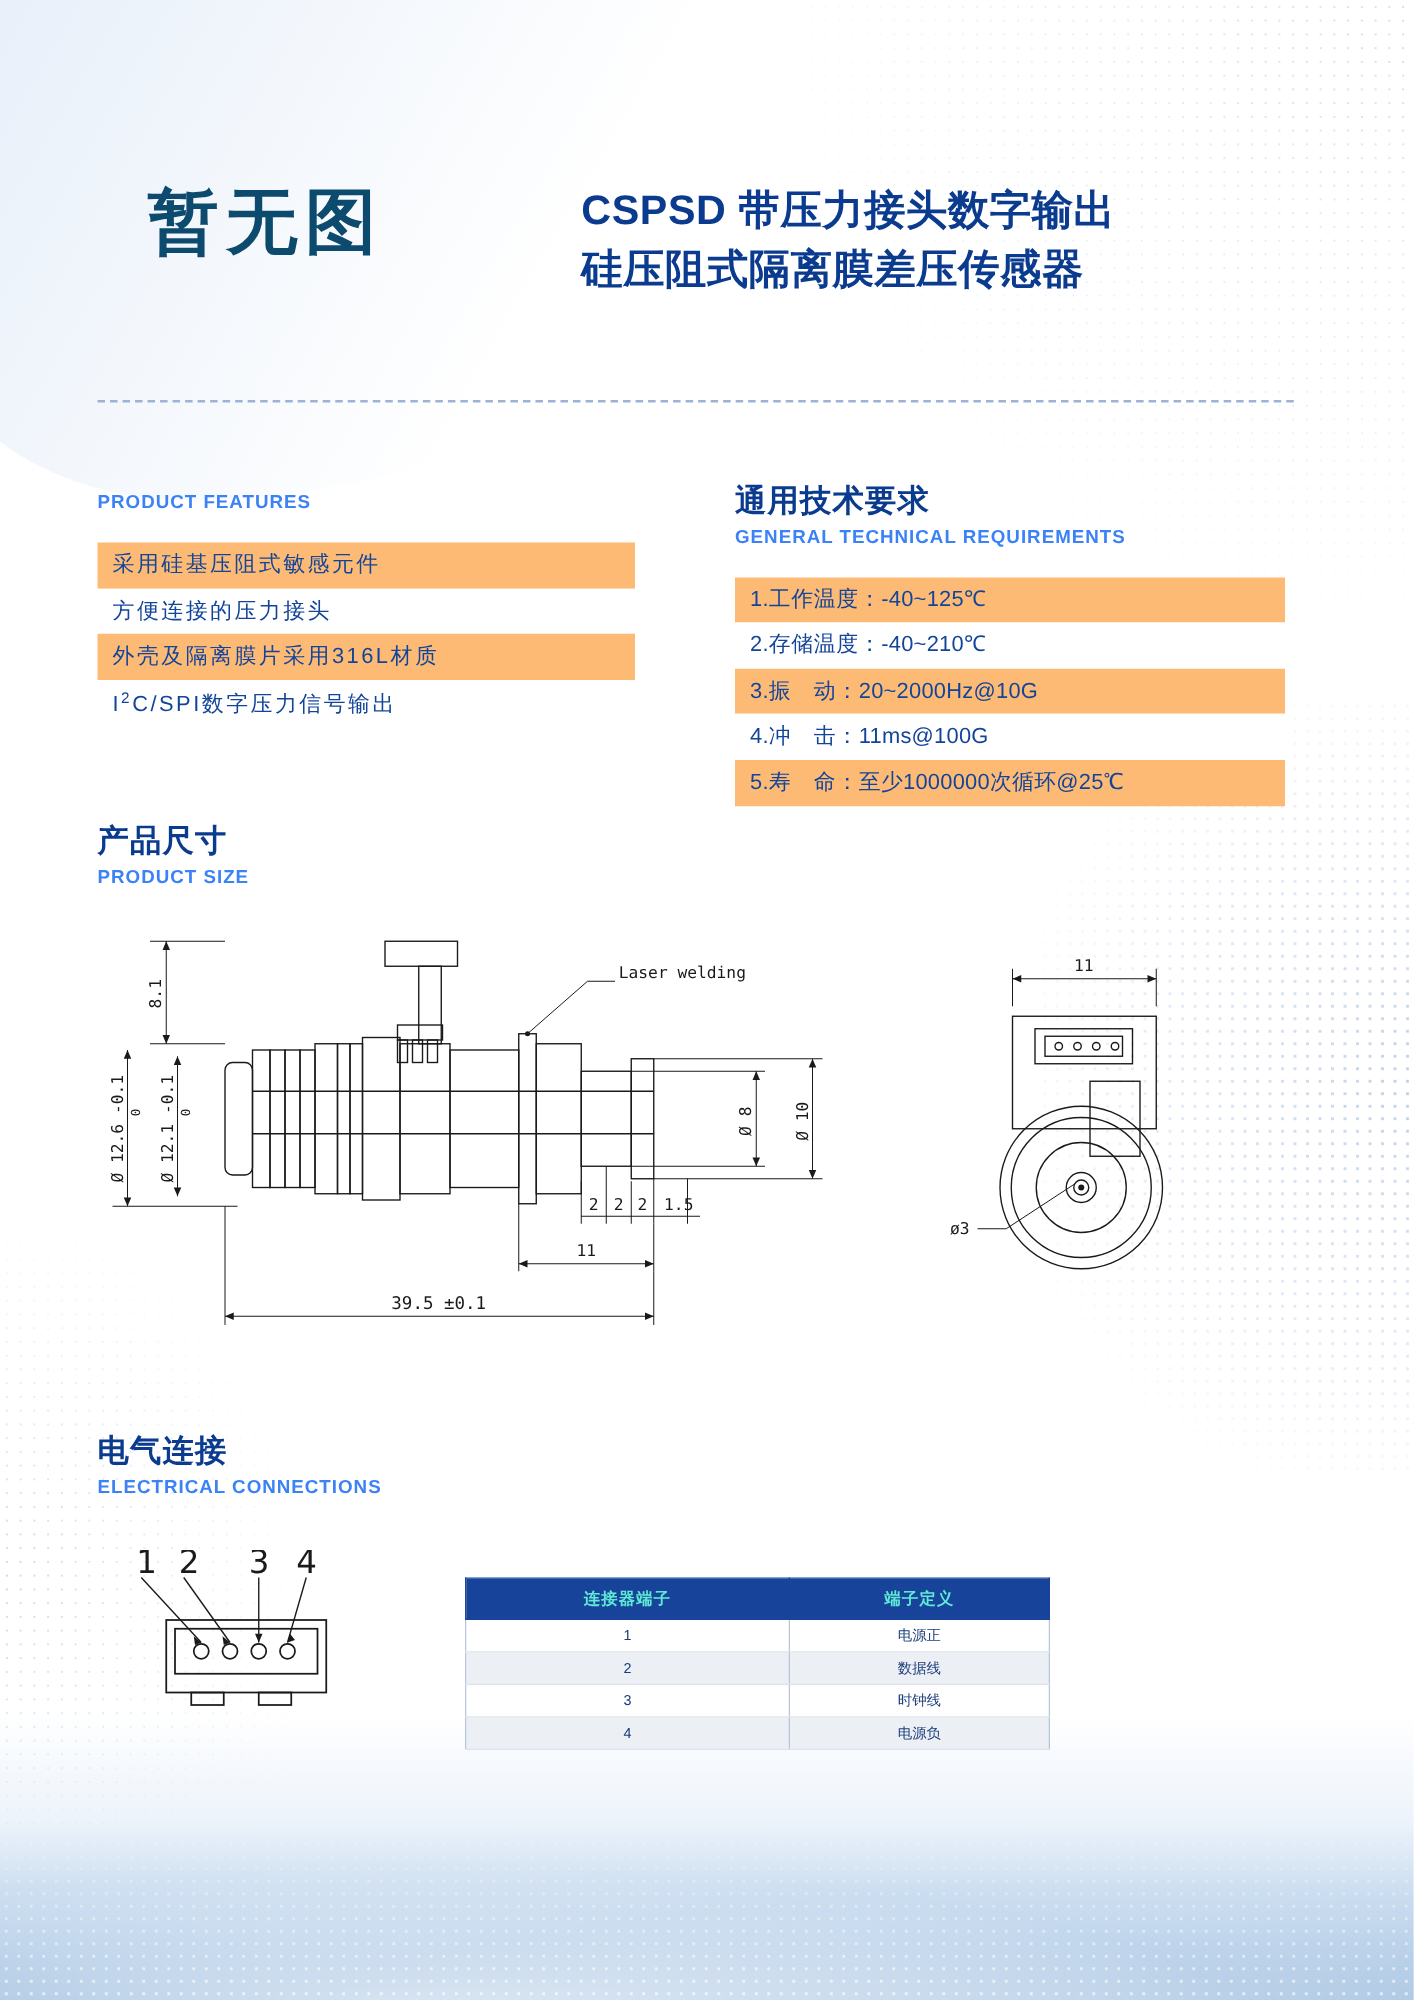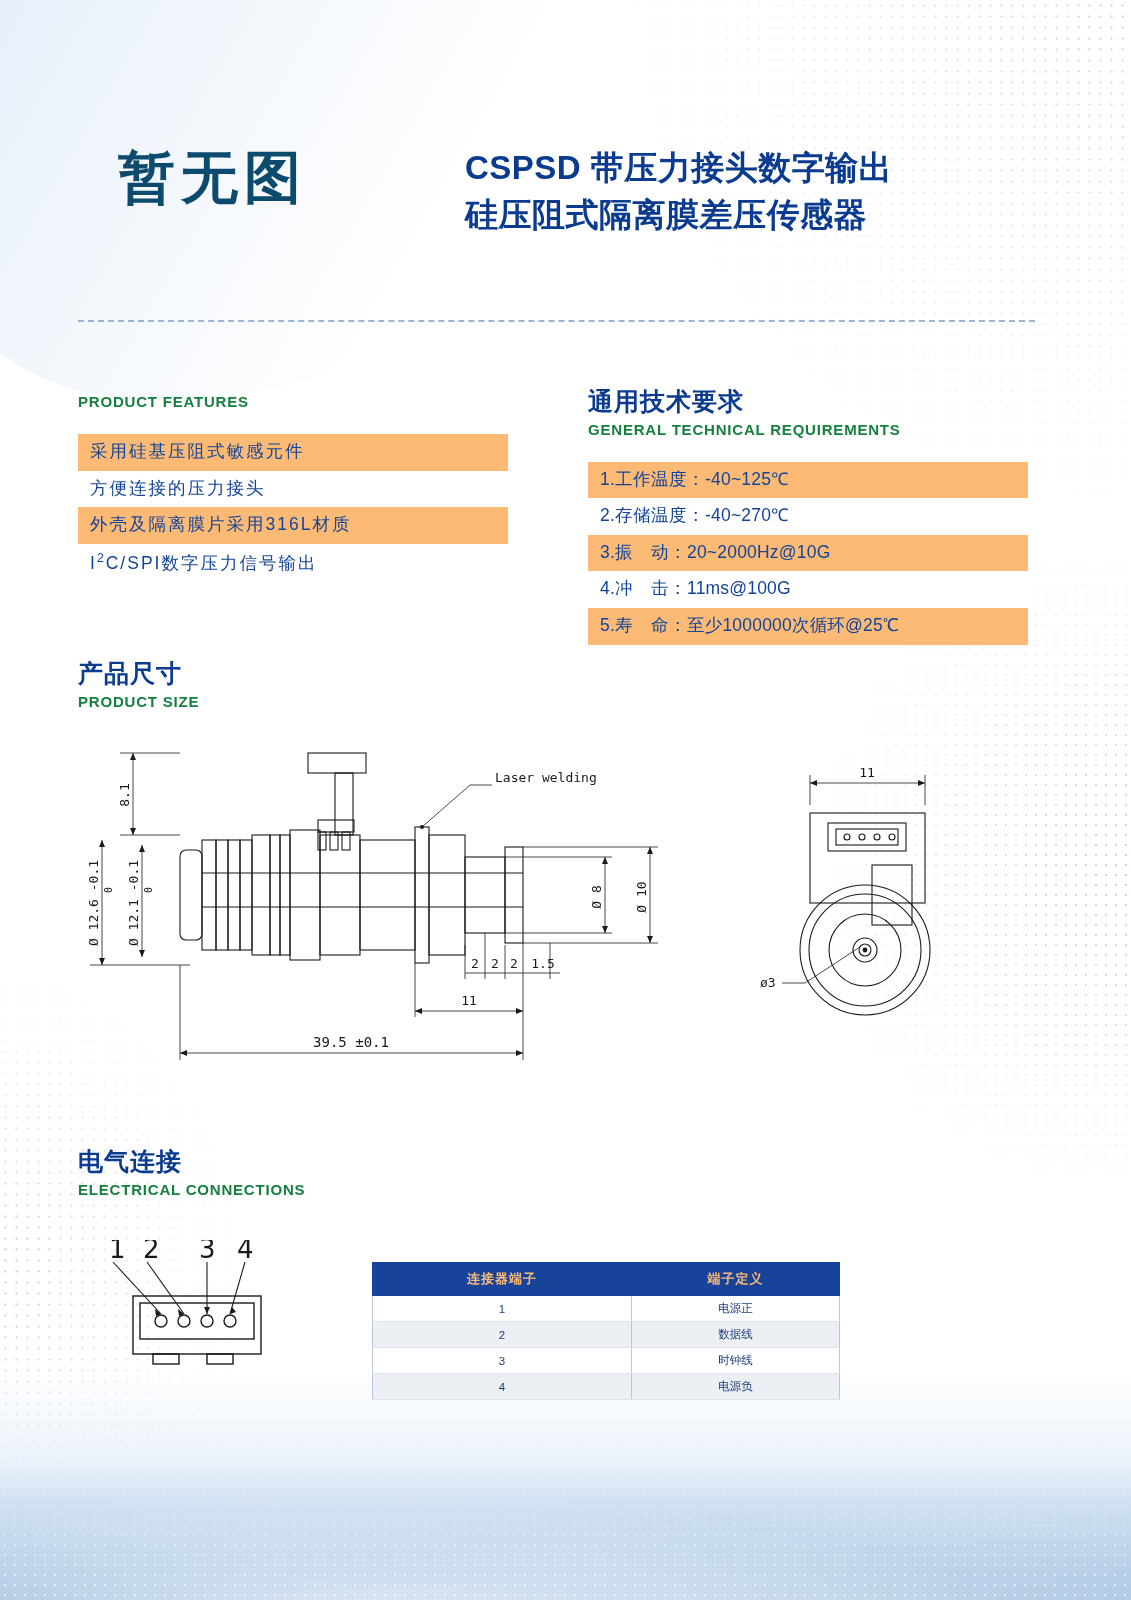--- a/index.html
+++ b/index.html
@@ -81,21 +81,21 @@
     position: absolute; left: 78px; top: 320px; width: 957px;
     border-top: 2px dashed #9bb3d6;
   }
 
   
   .sec-cn {
     font-size: 25px; font-weight: 700; color: #0b3b8f; letter-spacing: 1px;
     line-height: 1.1;
   }
   .sec-en {
-    font-size: 15px; font-weight: 700; color: #15803d; letter-spacing: .8px;
+    font-size: 15px; font-weight: 700; color: #3b82f6; letter-spacing: .8px;
     margin-top: 5px;
   }
 
   .col-left { position: absolute; left: 78px; top: 388px; width: 430px; }
   .col-right { position: absolute; left: 588px; top: 388px; width: 440px; }
 
   .striped { margin-top: 24px; width: 100%; }
   .striped .row {
     font-size: 17.5px; color: #12449a; padding: 6px 12px 7px 12px;
     line-height: 1.35; white-space: nowrap;
@@ -112,21 +112,21 @@
   .size-drawing { position: absolute; left: 60px; top: 735px; width: 1010px; height: 345px; }
 
   
   .elec-head { position: absolute; left: 78px; top: 1148px; }
   .conn-draw { position: absolute; left: 95px; top: 1240px; width: 230px; height: 140px; }
   .pin-table {
     position: absolute; left: 372px; top: 1262px; width: 468px;
     border-collapse: collapse; font-size: 11.5px;
   }
   .pin-table th {
-    background: #17449a; color: #fdba74; font-weight: 700;
+    background: #17449a; color: #5eead4; font-weight: 700;
     font-size: 13px; padding: 7px 0; border: 1px solid #17449a;
     letter-spacing: 1px;
   }
   .pin-table td {
     text-align: center; padding: 5px 0; color: #1b3d7a;
     border-left: 1px solid #b9c6da; border-right: 1px solid #b9c6da;
     border-top: 1px solid #dde3ec; border-bottom: 1px solid #dde3ec;
   }
   .pin-table tr.odd td { background: #ffffff; }
   .pin-table tr.even td { background: #eceff4; }
@@ -167,21 +167,21 @@
 </div>
 
 <div class="col-right">
   <div class="sec-cn">通用技术要求</div>
   <div class="sec-en">GENERAL TECHNICAL REQUIREMENTS</div>
   <div class="striped req">
     <div class="row odd">
       <span>1.</span><span class="lbl">工作温度：</span><span>-40~125℃</span>
     </div>
     <div class="row even">
-      <span>2.</span><span class="lbl">存储温度：</span><span>-40~270℃</span>
+      <span>2.</span><span class="lbl">存储温度：</span><span>-40~210℃</span>
     </div>
     <div class="row odd">
       <span>3.</span><span class="lbl">振　动：</span><span>20~2000Hz@10G</span>
     </div>
     <div class="row even">
       <span>4.</span><span class="lbl">冲　击：</span><span>11ms@100G</span>
     </div>
     <div class="row odd">
       <span>5.</span><span class="lbl">寿　命：</span><span>至少1000000次循环@25℃</span>
     </div>

